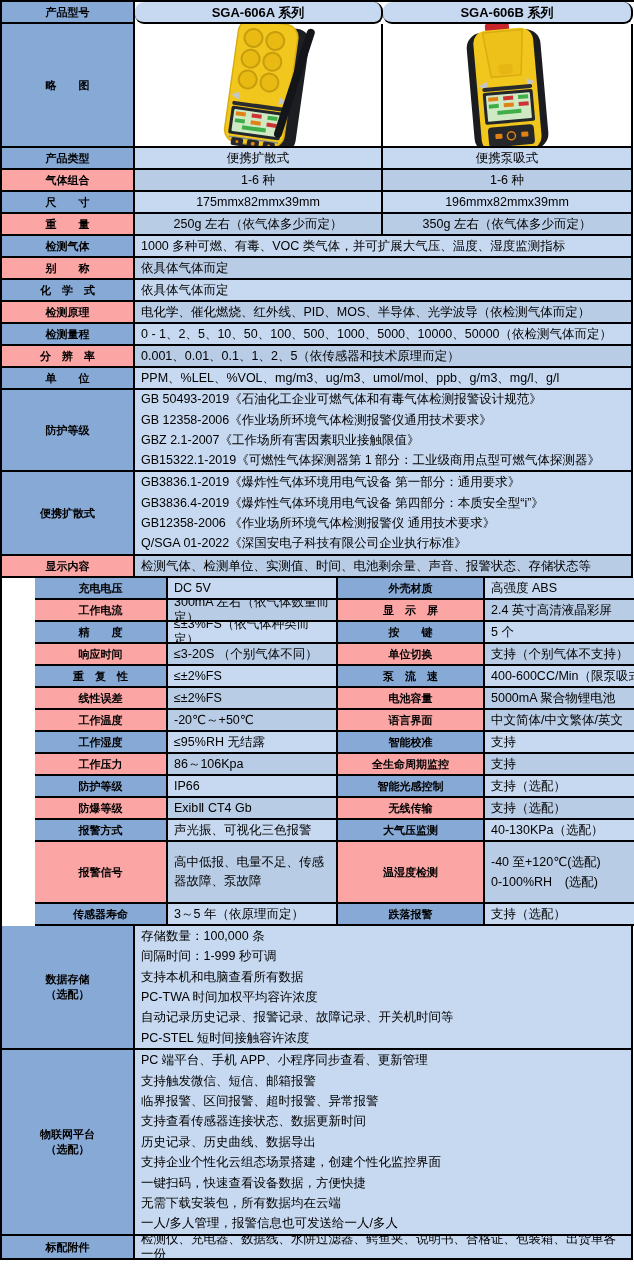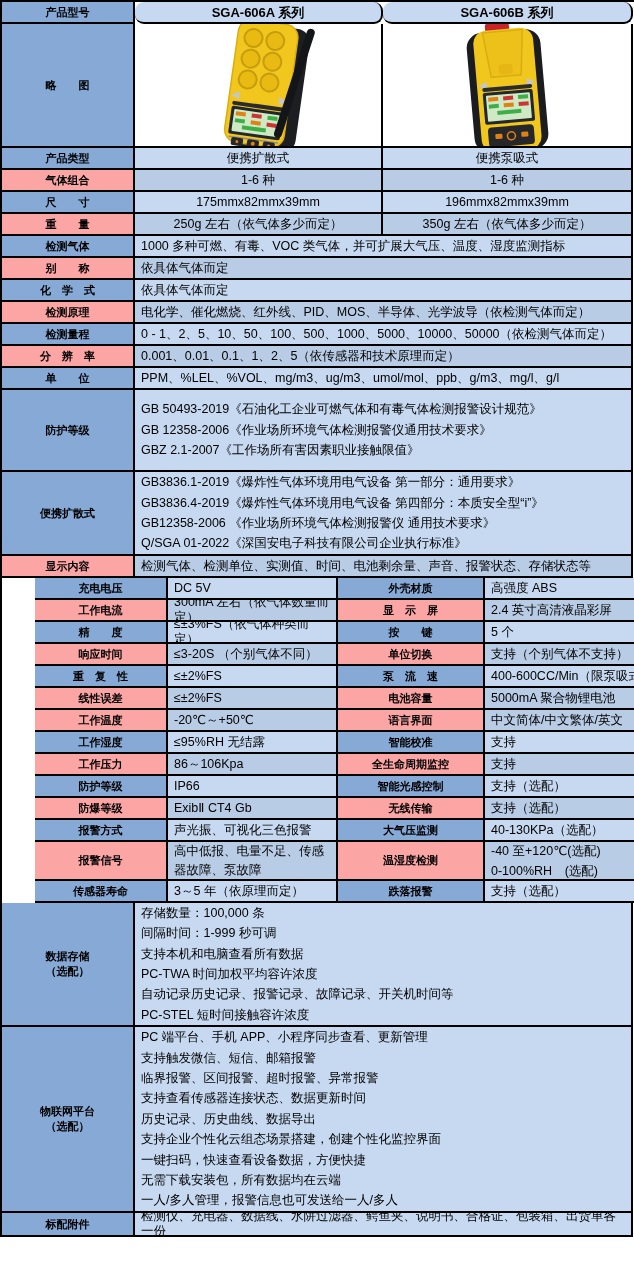--- a/index.html
+++ b/index.html
@@ -16,21 +16,21 @@
   .bandL .lab{background:#87a9d6;}
   .bandL .val{background:#c7d9f1;}
   .bandD .lab{background:#fca5a5;}
   .bandD .val{background:#b9cce6;}
   .imgcell{background:#ffffff;justify-content:center;align-items:center;padding:0;}
   .mlines{flex-direction:column;align-items:flex-start;justify-content:center;padding:0 6px;}
   .mlines .line{line-height:20.4px;white-space:nowrap;}
   .v2lines{flex-direction:column;align-items:flex-start;justify-content:center;}
   .v2lines .line{line-height:20px;}
   .h22{height:22px;}.h146{height:124px;}.h82{height:82px;}.h84{height:84px;}
-  .h45{height:39px;}.h124{height:124px;}.h186{height:186px;}.h24{height:24px;}
+  .h45{height:62px;}.h124{height:124px;}.h186{height:186px;}.h24{height:24px;}
   .wrapv{white-space:normal;line-height:19px;}
 </style>
 </head>
 <body>
 
 <div class="sheet">
 
   <div class="row g3 bandL h22">
     <div class="cell lab">产品型号</div>
     <div class="cell val ctr bold">SGA-606A 系列</div>
@@ -157,20 +157,21 @@
     <div class="cell lab">单　　位</div>
     <div class="cell val">PPM、%LEL、%VOL、mg/m3、ug/m3、umol/mol、ppb、g/m3、mg/l、g/l</div>
   </div>
 
   <div class="row g2 bandL h82">
     <div class="cell lab">防护等级</div>
     <div class="cell val mlines">
       <div class="line">GB 50493-2019《石油化工企业可燃气体和有毒气体检测报警设计规范》</div>
       <div class="line">GB 12358-2006《作业场所环境气体检测报警仪通用技术要求》</div>
       <div class="line">GBZ 2.1-2007《工作场所有害因素职业接触限值》</div>
+      <div class="line">GB15322.1-2019《可燃性气体探测器第 1 部分：工业级商用点型可燃气体探测器》</div>
     </div>
   </div>
 
   <div class="row g2 bandL h84">
     <div class="cell lab">便携扩散式</div>
     <div class="cell val mlines">
       <div class="line">GB3836.1-2019《爆炸性气体环境用电气设备 第一部分：通用要求》</div>
       <div class="line">GB3836.4-2019《爆炸性气体环境用电气设备 第四部分：本质安全型“i”》</div>
       <div class="line">GB12358-2006 《作业场所环境气体检测报警仪 通用技术要求》</div>
       <div class="line">Q/SGA 01-2022《深国安电子科技有限公司企业执行标准》</div>

